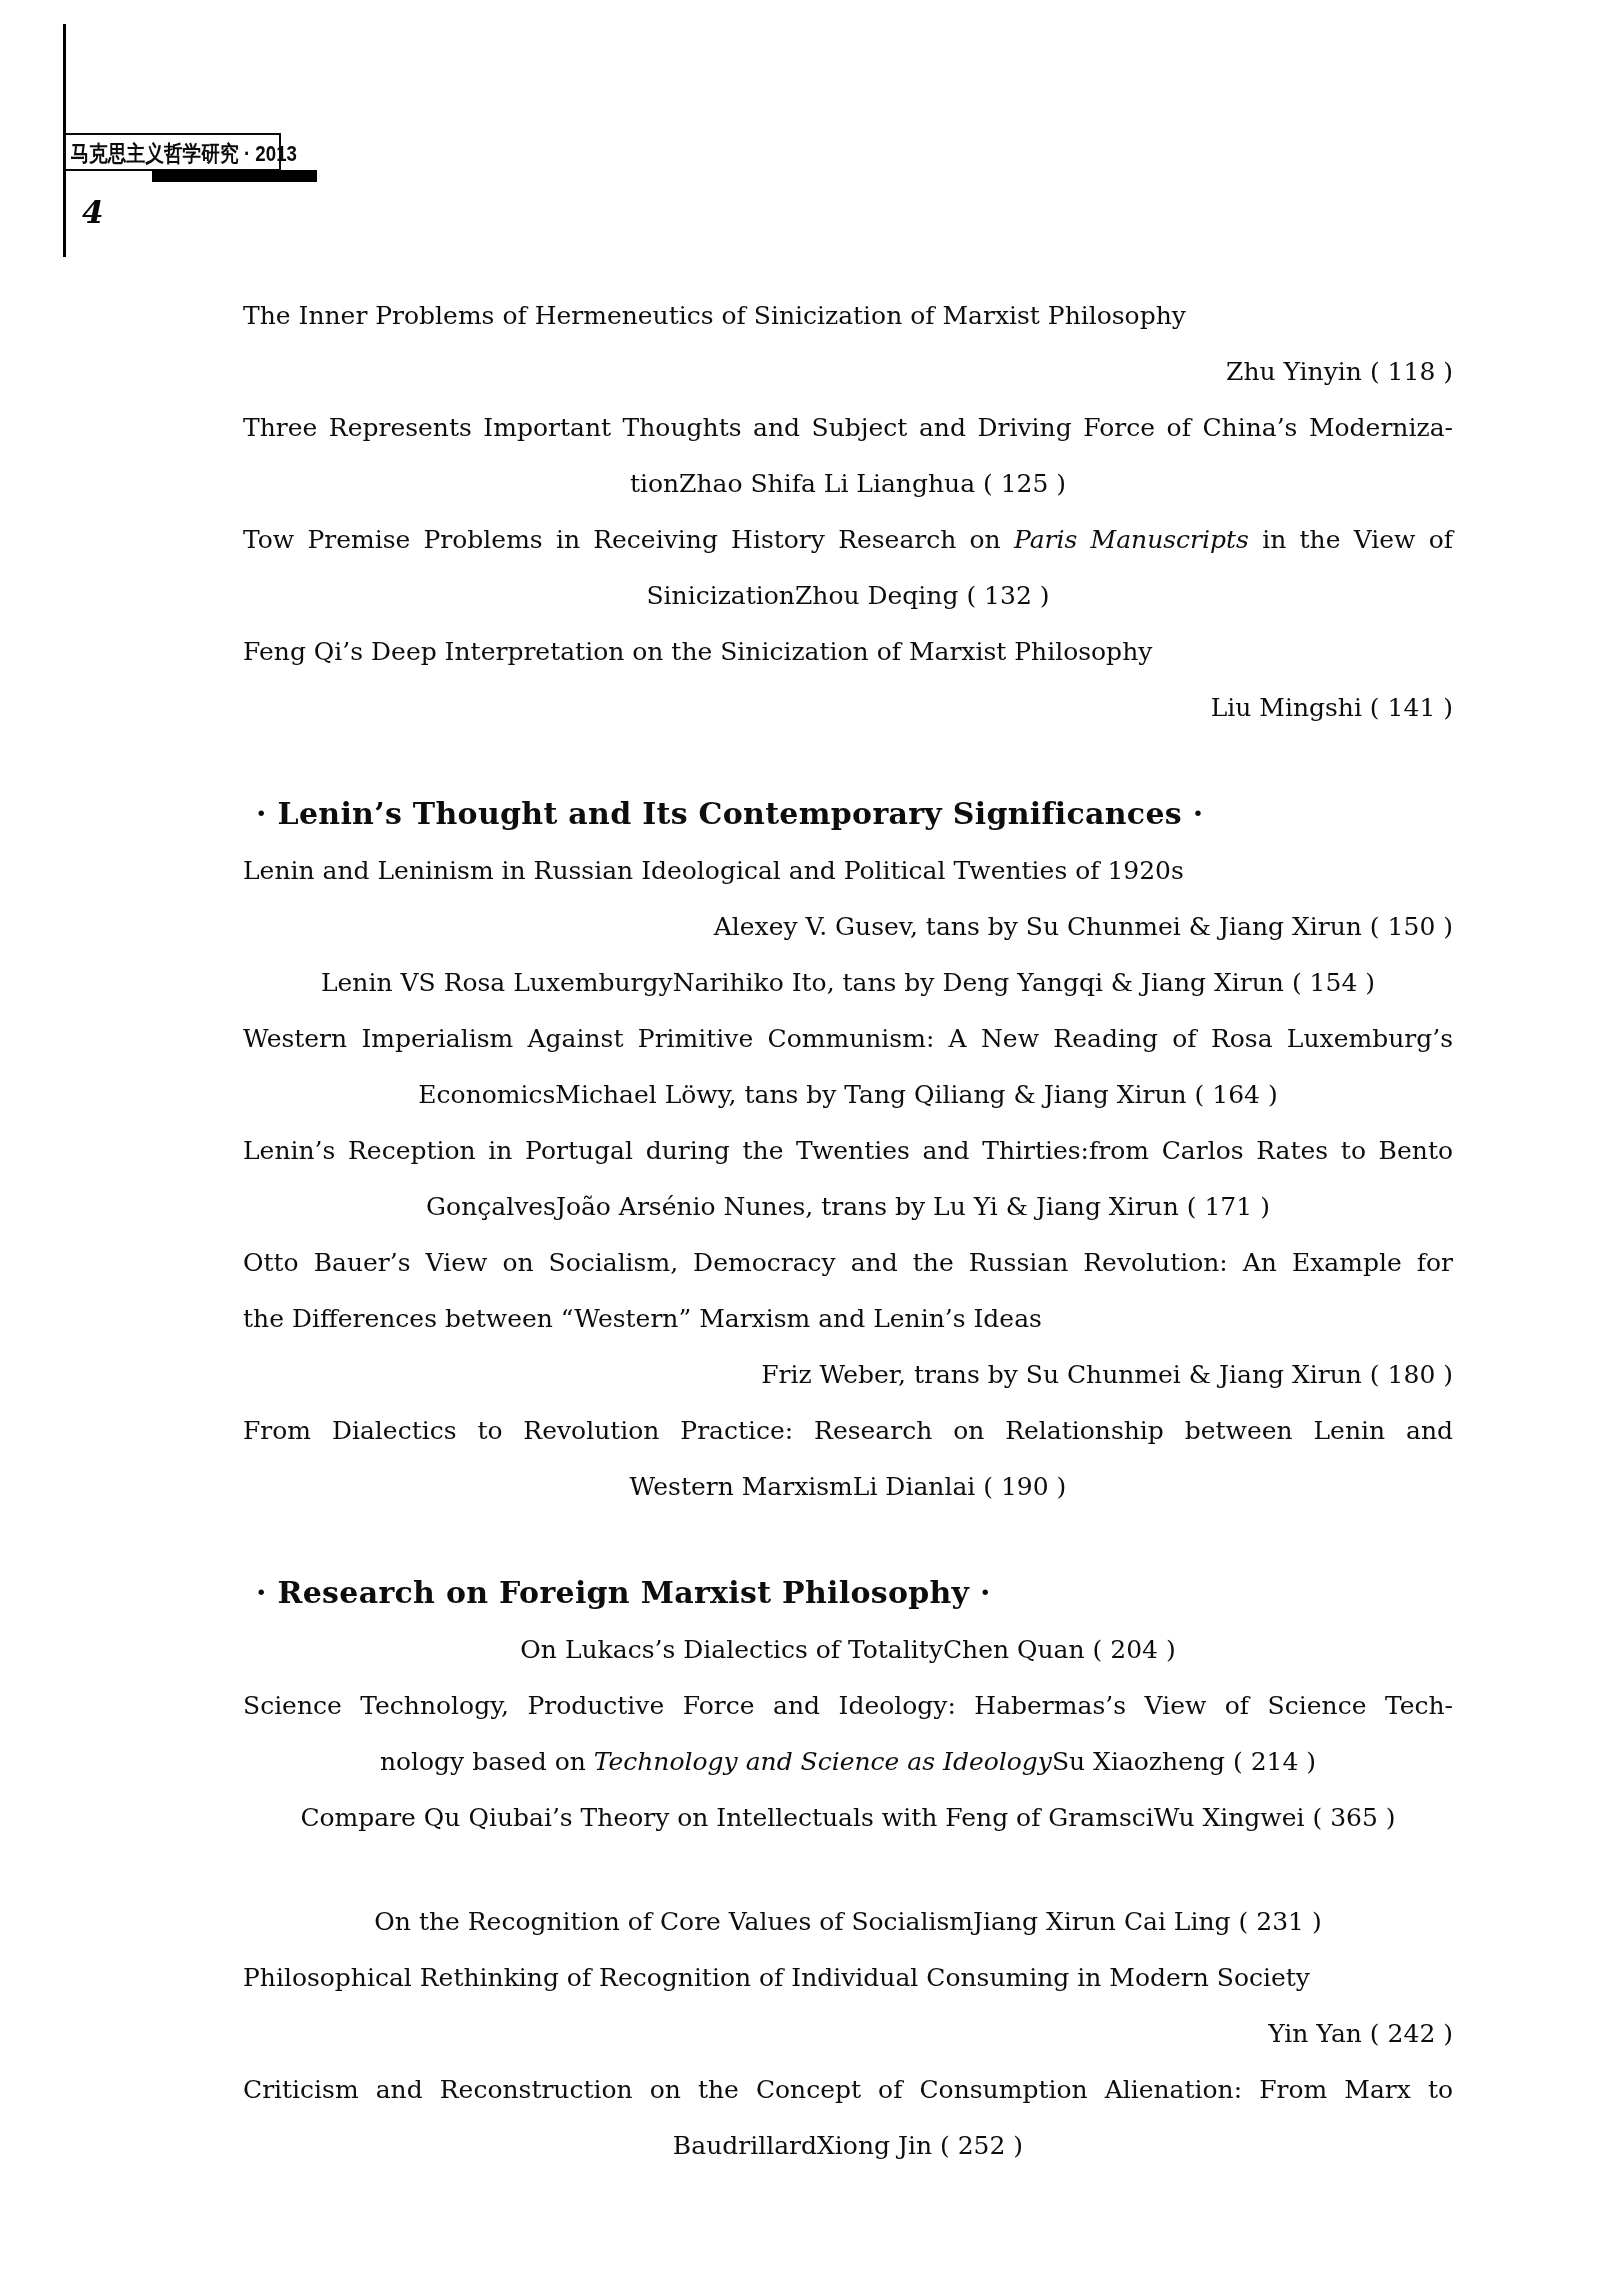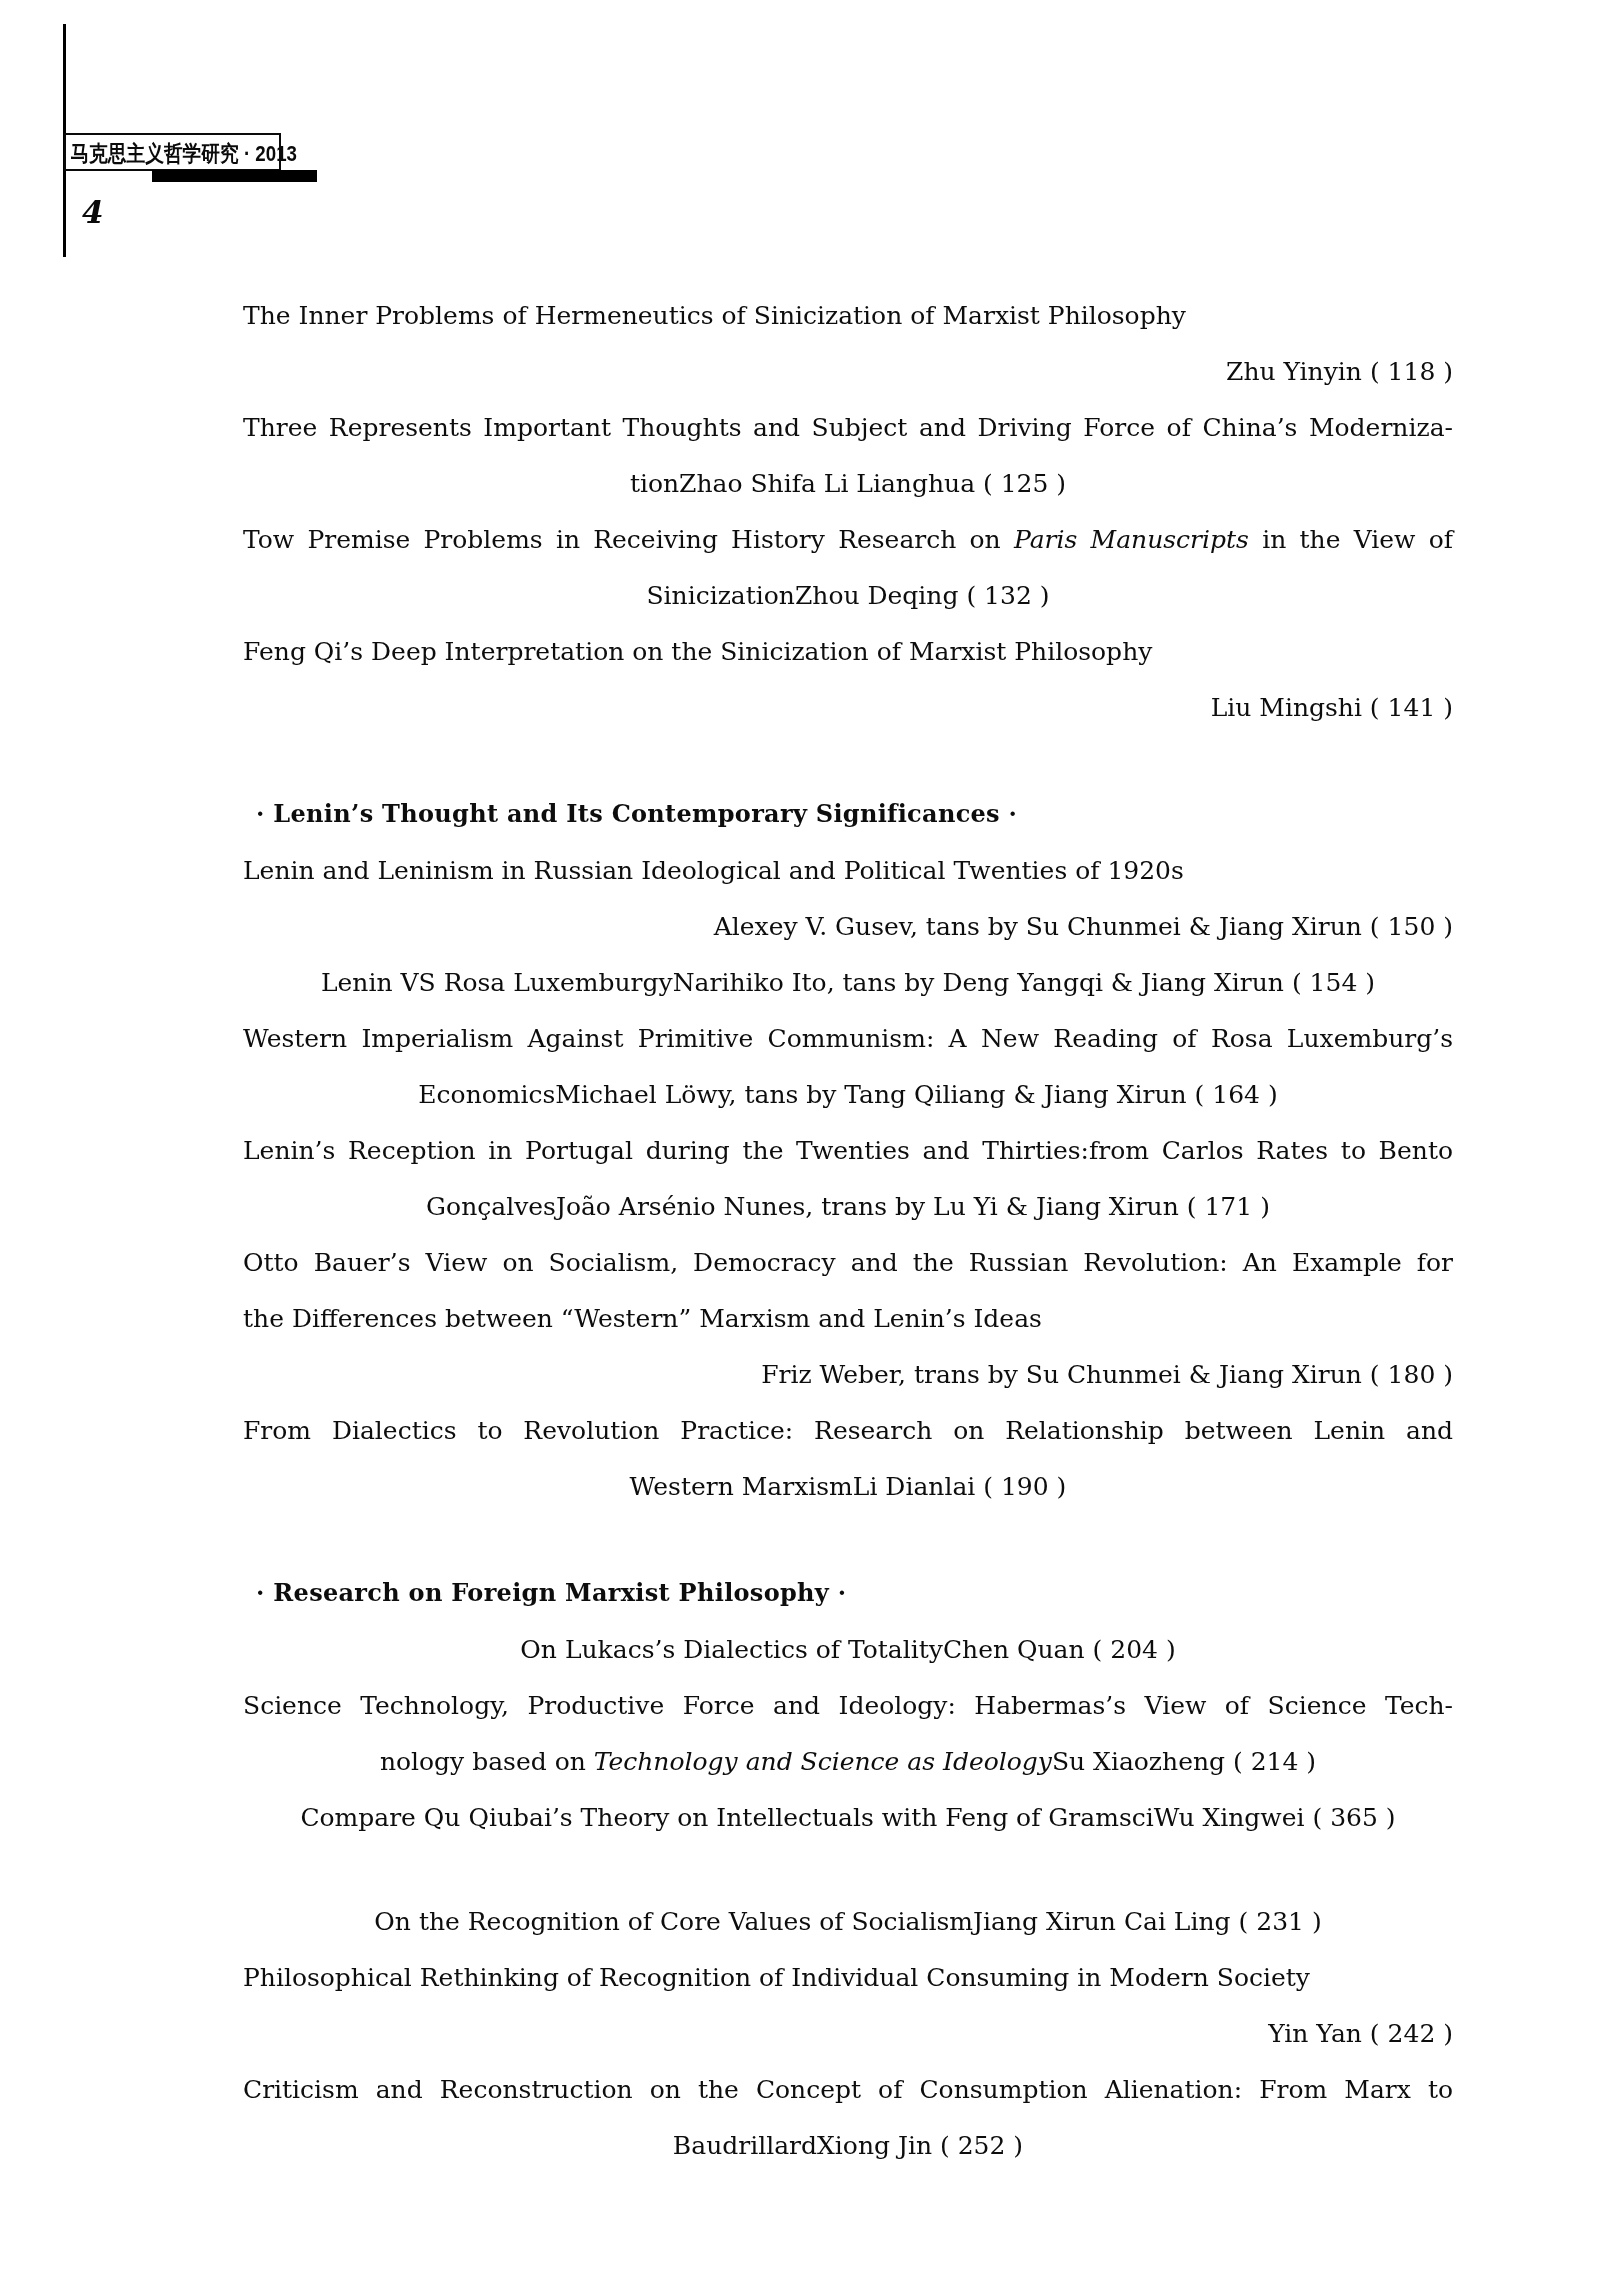--- a/index.html
+++ b/index.html
@@ -50,21 +50,21 @@
   .line.flow { white-space:normal; }
   .line.justify { text-align:justify; text-align-last:justify; }
   .line.right-line { text-align:right; }
   .line.split { display:flex; justify-content:center; }
   .line.split .left { white-space:nowrap; }
   .line.split .right { white-space:nowrap; }
   .it { font-style:italic; }
   .spacer { height:48px; }
   .heading {
     height:59px; line-height:59px;
-    font-weight:700; font-size:24px;
+    font-weight:700; font-size:30px;
     padding-left:13px; letter-spacing:0.3px;
     white-space:nowrap;
   }
 </style>
 </head>
 <body>
 
 <div class="page">
   <div class="vrule"></div>
   <div class="hdr-box">

